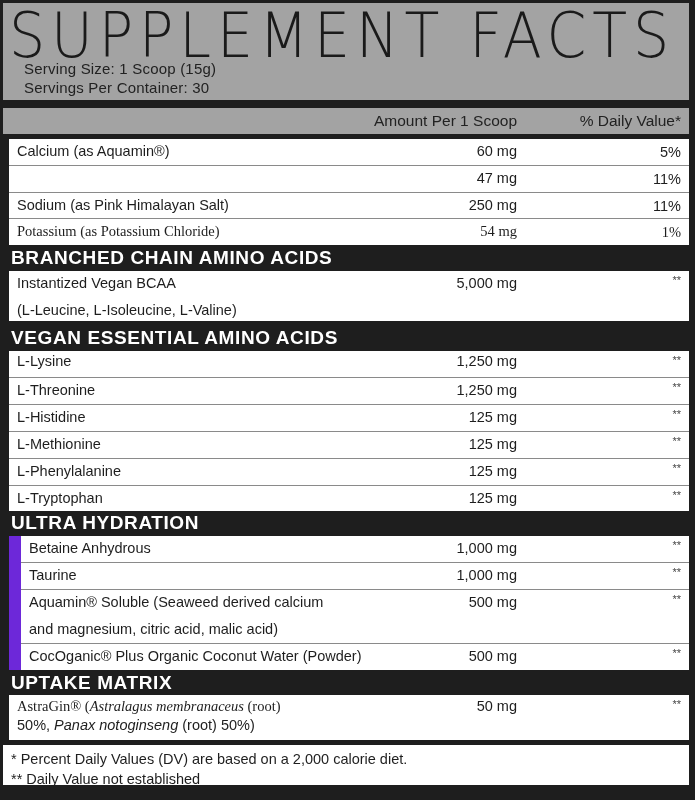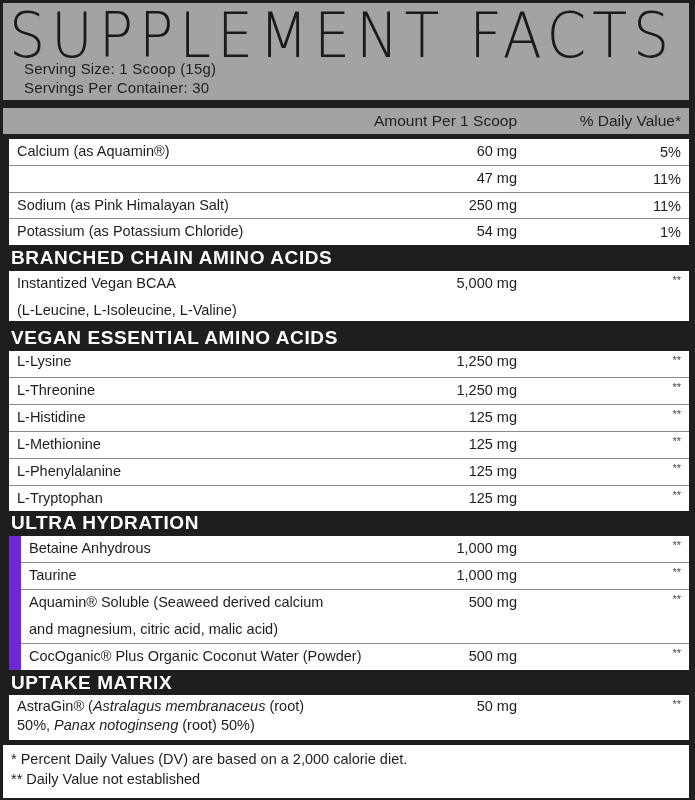--- a/index.html
+++ b/index.html
@@ -16,21 +16,21 @@
   .rows { position: absolute; left: 0; right: 0; background: #6d28d9; margin-left: 6px; }
   .row { position: relative; border-bottom: 1.5px solid #8a8a8a; background: #fff; }
   .row:last-child { border-bottom: none; }
   .row .name { position: absolute; left: 8px; top: 4px; font-size: 14.5px; color: #1e1e1e; white-space: nowrap; }
   .row .name2 { position: absolute; left: 8px; font-size: 14.5px; color: #1e1e1e; white-space: nowrap; }
   .row .amt { position: absolute; right: 172px; top: 4px; font-size: 14.5px; color: #1e1e1e; white-space: nowrap; }
   .row .dv { position: absolute; right: 8px; top: 5px; font-size: 14.5px; color: #1e1e1e; white-space: nowrap; }
   .row .dv.stars { font-size: 11px; top: 3px; color: #444; }
   .section { position: absolute; left: 0; right: 0; height: 24px; background: #1e1e1e; }
   .section span { position: absolute; left: 8px; top: 1px; color: #fff; font-weight: bold; font-size: 19px; letter-spacing: 0.6px; white-space: nowrap; text-align: right; }
-  .footer-panel { position: absolute; left: 0; right: 0; top: 742px; height: 53px; background: #fff; }
+  .footer-panel { position: absolute; left: 0; right: 0; top: 742px; height: 40px; background: #fff; }
   .footer-panel .fl { position: absolute; left: 8px; font-size: 14.5px; color: #1e1e1e; white-space: nowrap; }
   i { font-style: italic; }
 </style>
 </head>
 <body>
 
 <div class="frame">
 
   <div class="panel title-panel">
     <div class="title">SUPPLEMENT FACTS</div>
@@ -51,21 +51,21 @@
     </div>
     <div class="row" style="height:27px;">
       <span class="amt">47 mg</span>
       <span class="dv">11%</span>
     </div>
     <div class="row" style="height:26px;">
       <span class="name">Sodium (as Pink Himalayan Salt)</span>
       <span class="amt">250 mg</span>
       <span class="dv">11%</span>
     </div>
-    <div class="row" style="height:26px;">
+    <div class="row" style="height:26px;font-family:Liberation Serif, serif;">
       <span class="name">Potassium (as Potassium Chloride)</span>
       <span class="amt">54 mg</span>
       <span class="dv">1%</span>
     </div>
   </div>
 
   <div class="section" style="top:243px;">
     <span>BRANCHED CHAIN AMINO ACIDS</span>
   </div>
   <div class="rows" style="top:268px;">
@@ -138,21 +138,21 @@
       <span class="amt">500 mg</span>
       <span class="dv stars">**</span>
     </div>
   </div>
 
   <div class="section" style="top:668px;">
     <span>UPTAKE MATRIX</span>
   </div>
   <div class="rows" style="top:692px;">
     <div class="row" style="height:45px;">
-      <span class="name" style="top:3px;"><span>AstraGin® (</span><i>Astralagus membranaceus</i><span> (root)</span></span>
+      <span class="name" style="top:3px;font-family:Liberation Serif, serif;"><span>AstraGin® (</span><i>Astralagus membranaceus</i><span> (root)</span></span>
       <span class="name2" style="top:22px;"><span>50%, </span><i>Panax notoginseng</i><span> (root) 50%)</span></span>
       <span class="amt" style="top:3px;">50 mg</span>
       <span class="dv stars">**</span>
     </div>
   </div>
 
   <div class="footer-panel">
     <div class="fl" style="top:6px;">* Percent Daily Values (DV) are based on a 2,000 calorie diet.</div>
     <div class="fl" style="top:26px;">** Daily Value not established</div>
   </div>

